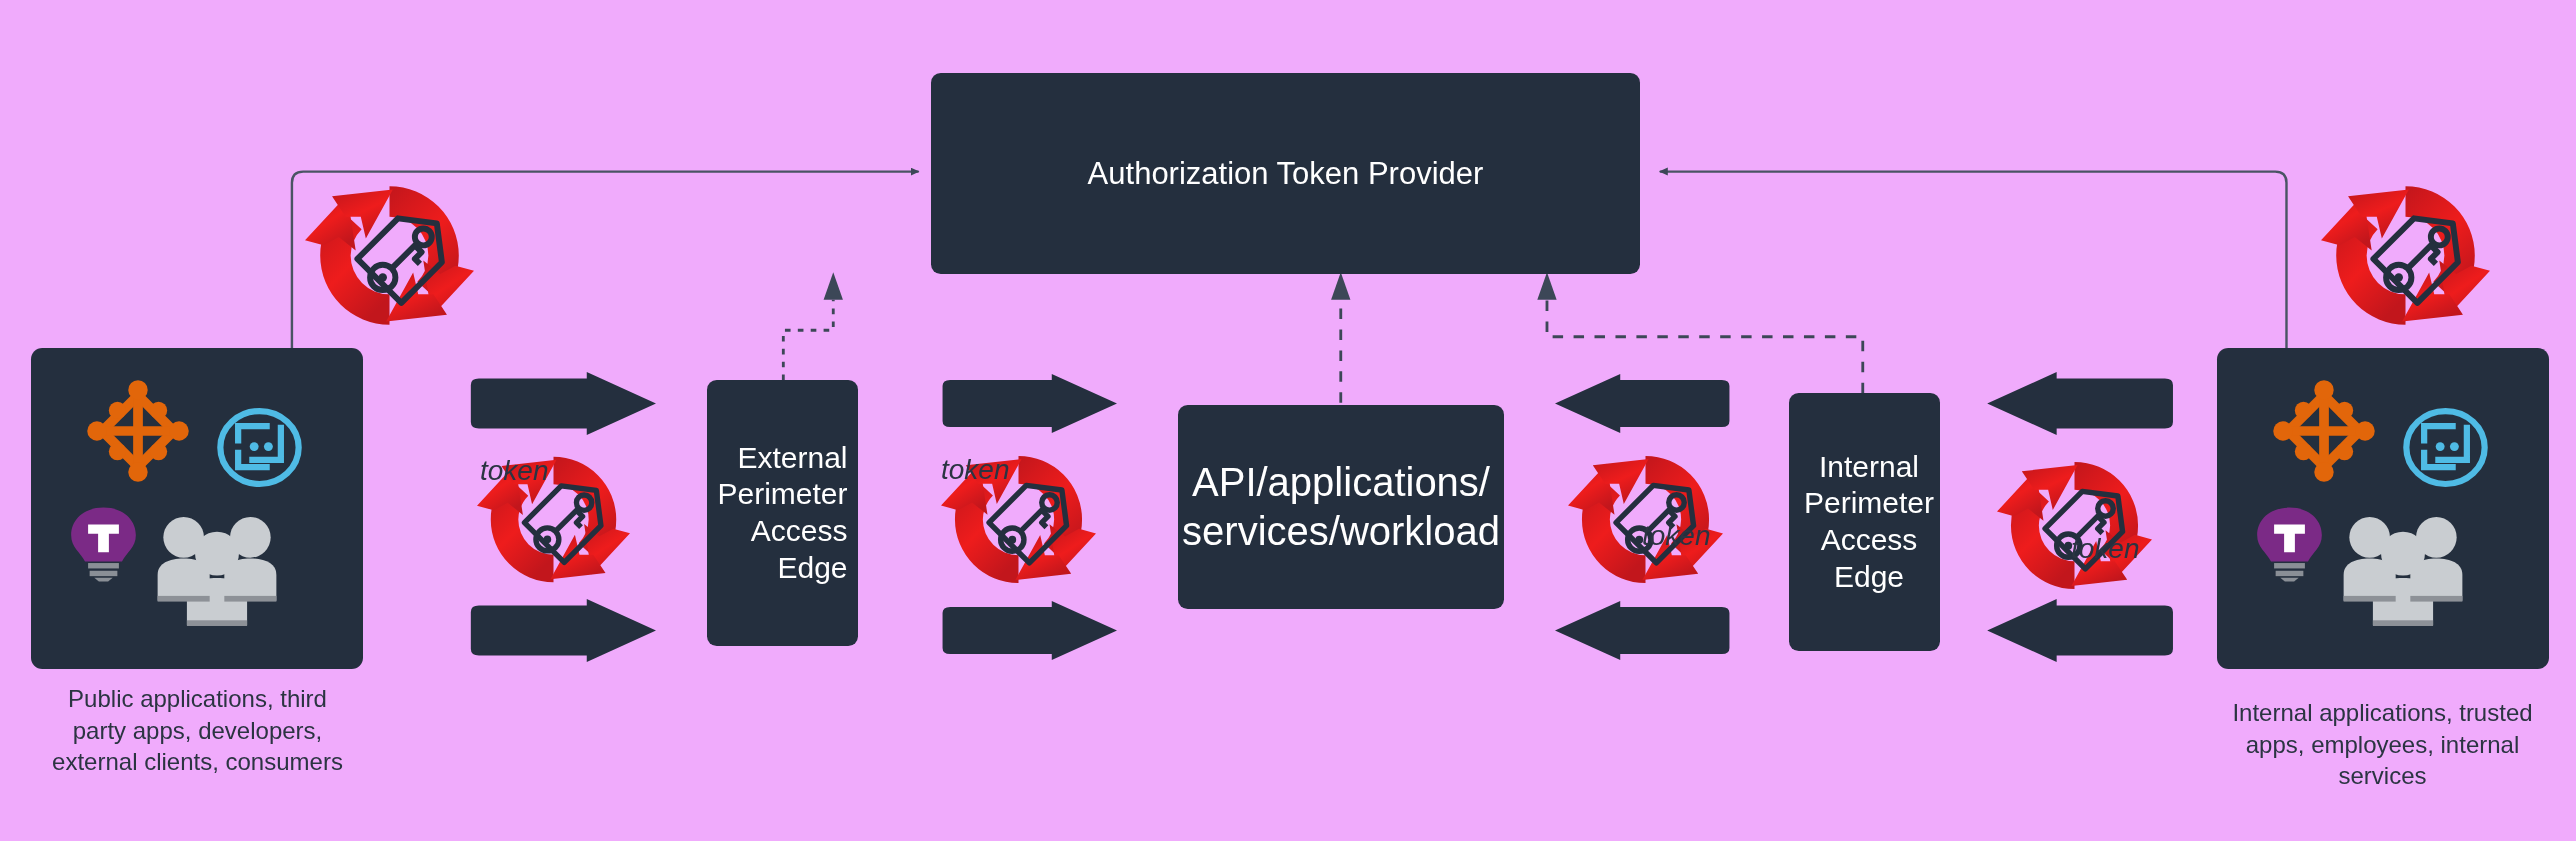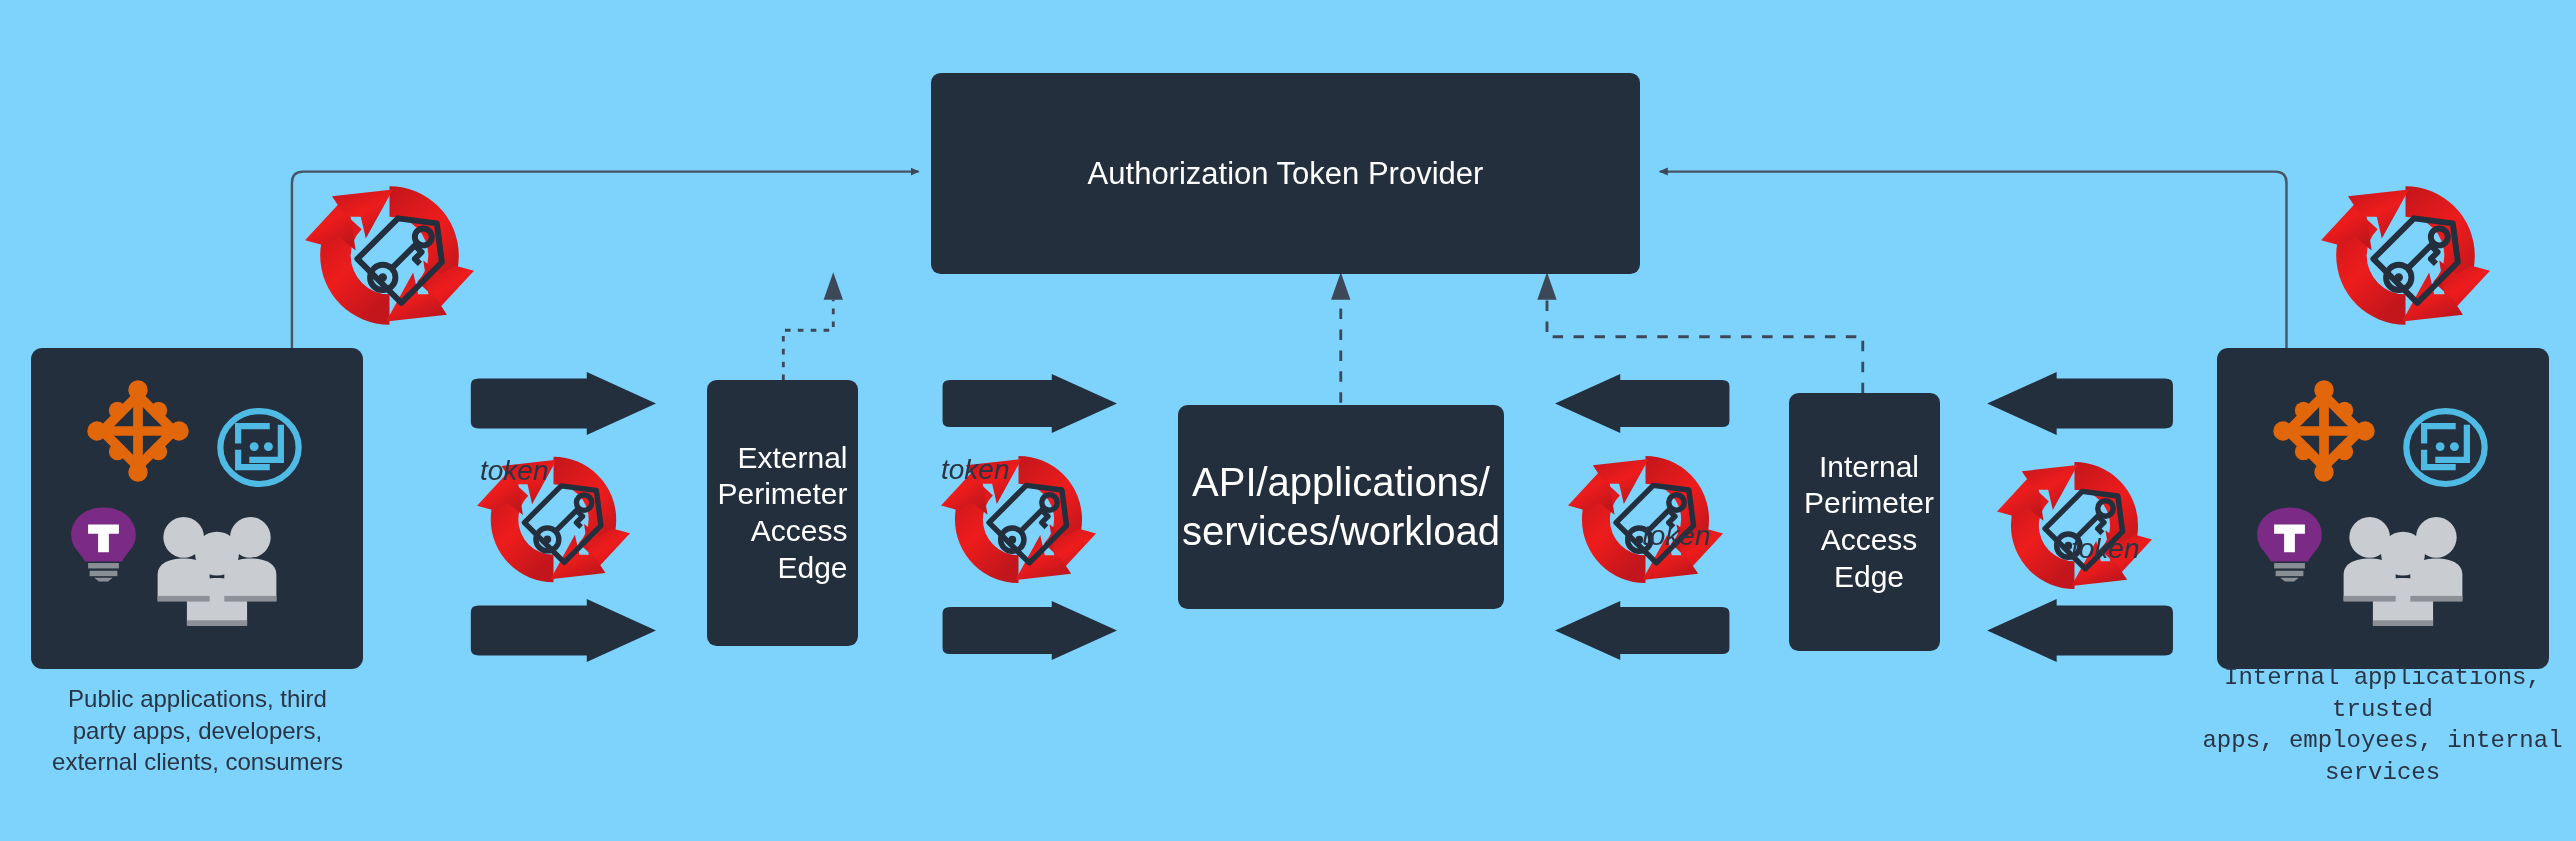--- a/index.html
+++ b/index.html
@@ -4,21 +4,21 @@
 <style>
   html, body {
     margin: 0;
     padding: 0;
     background: #ccd4dd;
   }
   #canvas {
     position: relative;
     width: 2576px;
     height: 841px;
-    background: #7dd3fc;
+    background: #f0abfc;
     font-family: "Liberation Sans", sans-serif;
     overflow: hidden;
   }
   .node {
     position: absolute;
     background: #242f3e;
     border-radius: 9.7px;
     display: flex;
     align-items: center;
     justify-content: center;
@@ -210,21 +210,21 @@
         <circle cx="75" cy="52" r="27"></circle>
         <path d="M38 140 L38 104 C38 88 54 82 75 82 C96 82 112 88 112 104 L112 140 Z"></path>
       </g>
       <g fill="#8d9197">
         <rect x="2" y="104" width="64" height="7"></rect>
         <rect x="84" y="104" width="64" height="7"></rect>
         <rect x="38" y="134" width="74" height="7"></rect>
       </g>
     </svg>
   </div>
-  <div class="caption" style="left:2193px; top:662px; width:379px;font-family:Liberation Mono, monospace;">Internal applications, trusted
+  <div class="caption" style="left:2193px; top:697px; width:379px;">Internal applications, trusted
 apps, employees, internal
 services</div>
 
   <svg class="blockarrow" style="left:466px; top:372px;" width="190" height="63" viewBox="0 0 236 78">
     <path d="M6 16 Q6 8 16 8 L150 8 L150 0 L236 39 L150 78 L150 70 L16 70 Q6 70 6 62 Z" fill="#242f3e"></path>
   </svg>
   <svg class="blockarrow" style="left:466px; top:599px;" width="190" height="63" viewBox="0 0 236 78">
     <path d="M6 16 Q6 8 16 8 L150 8 L150 0 L236 39 L150 78 L150 70 L16 70 Q6 70 6 62 Z" fill="#242f3e"></path>
   </svg>
 

